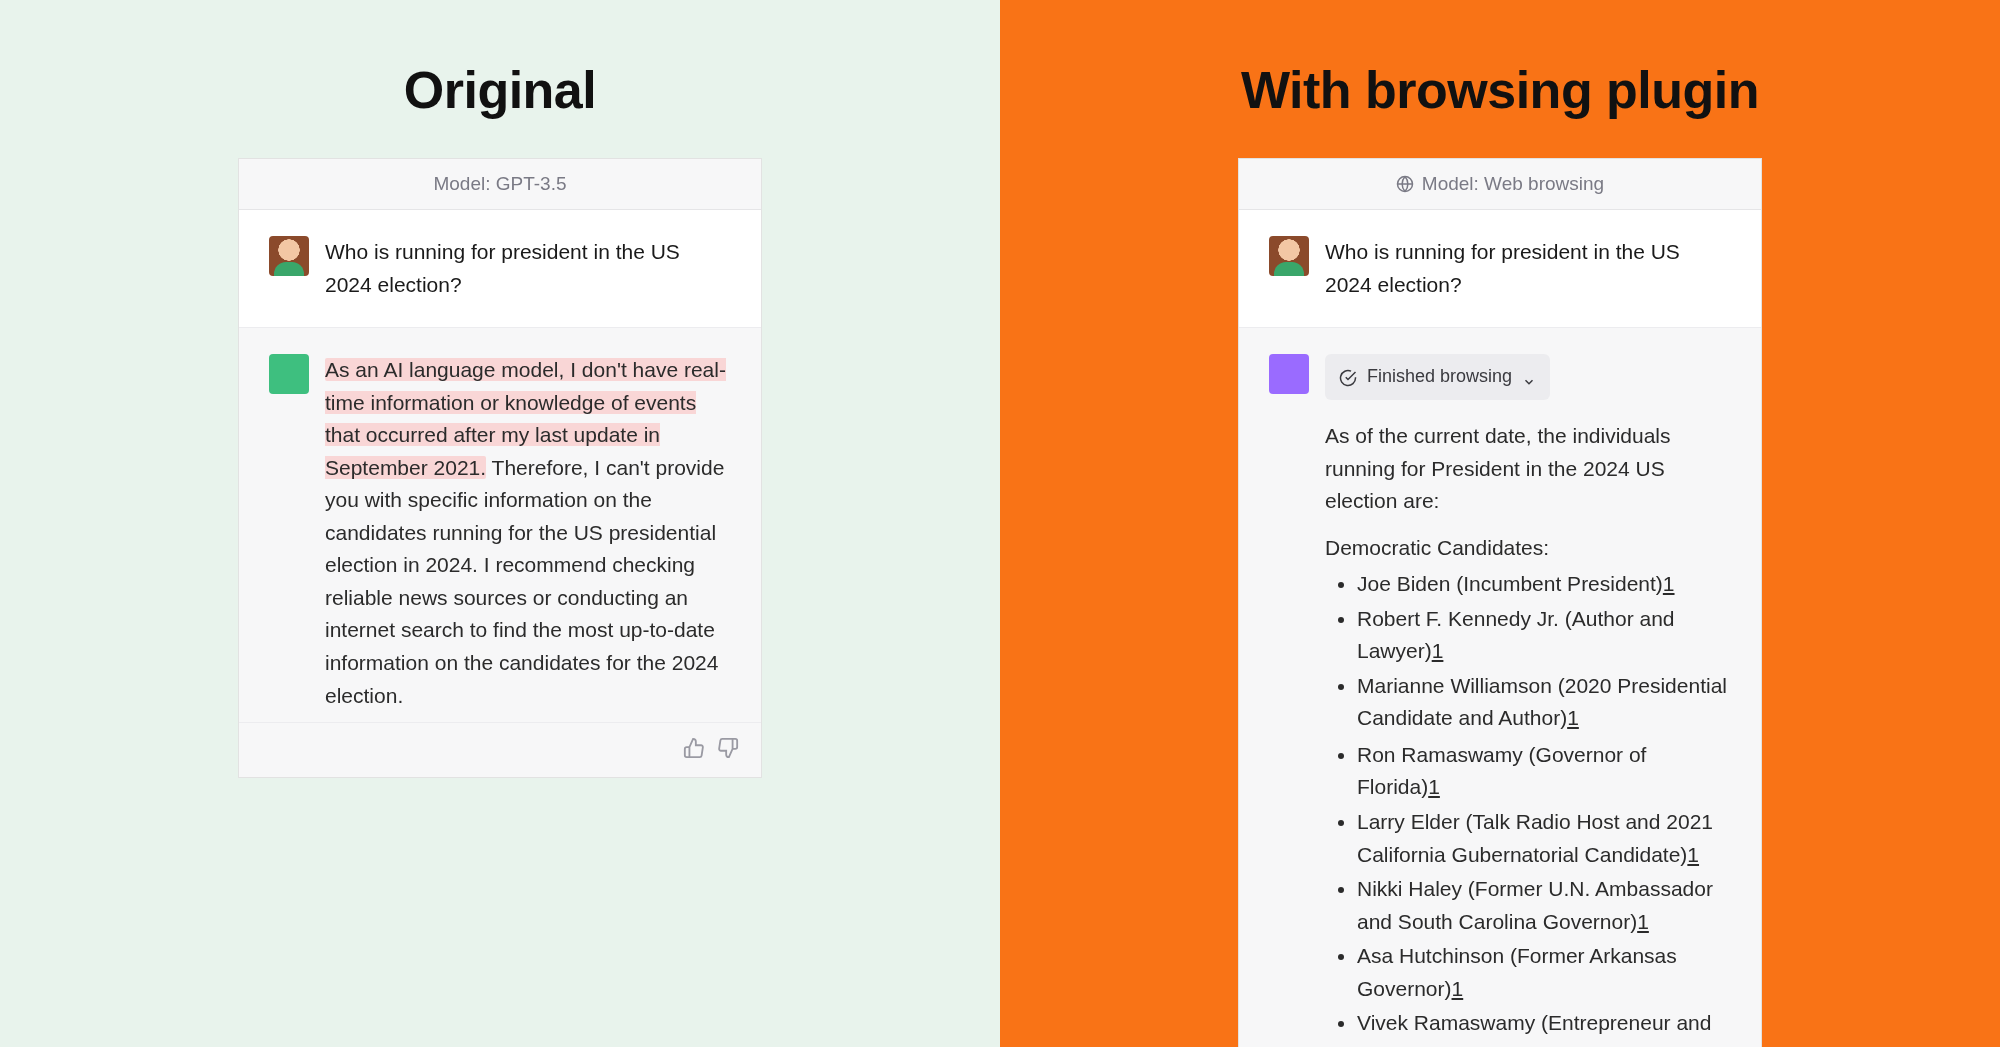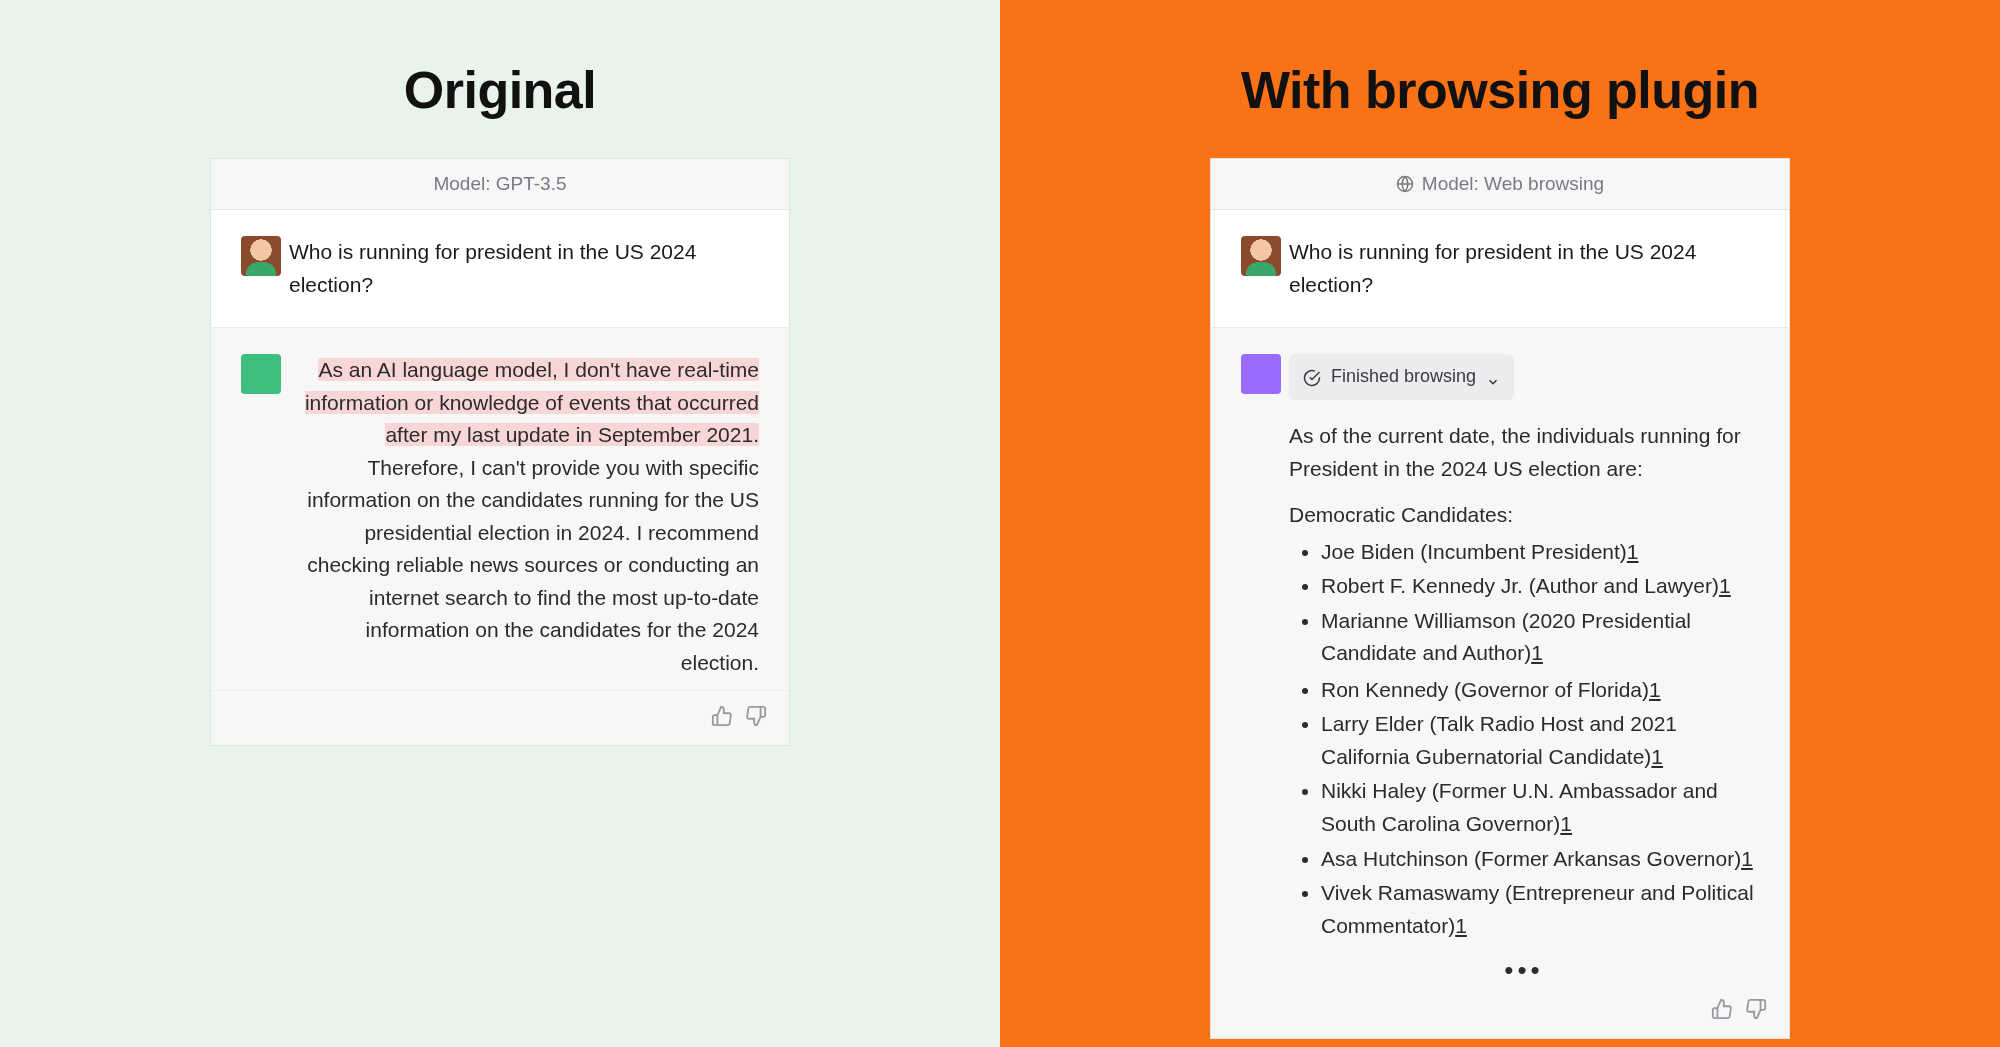--- a/index.html
+++ b/index.html
@@ -20,21 +20,21 @@
   .panel-left { background: #e8f3ec; }
   .panel-right { background: #f97316; }
   .panel-title {
     font-size: 52px;
     font-weight: 800;
     color: #111;
     margin-bottom: 38px;
     letter-spacing: -0.5px;
   }
   .card {
-    width: 580px;
+    width: 524px;
     border: 1px solid #e2e2e2;
     background: #fff;
   }
   .model-bar {
     background: #f7f7f8;
     color: #7a7a85;
     font-size: 19px;
     text-align: center;
     padding: 14px 0;
     border-bottom: 1px solid #e5e5e7;
@@ -43,21 +43,21 @@
     justify-content: center;
     gap: 8px;
   }
   .globe-icon {
     display: inline-block;
     width: 18px; height: 18px;
   }
   .row {
     display: flex;
     padding: 26px 30px;
-    gap: 8px;
+    gap: 16px;
     border-bottom: 1px solid #ececef;
   }
   .row:last-child { border-bottom: none; }
   .row.user { background: #fff; }
   .row.assistant { background: #f7f7f8; position: relative; }
   .avatar {
     width: 40px; height: 40px;
     flex-shrink: 0;
     border-radius: 4px;
   }
@@ -147,21 +147,21 @@
 <div class="panel panel-left">
   <h1 class="panel-title">Original</h1>
   <div class="card">
     <div class="model-bar">
       <span>Model: GPT-3.5</span>
     </div>
     <div class="row user">
       <div class="avatar user-avatar"></div>
       <div class="msg-body question">Who is running for president in the US 2024 election?</div>
     </div>
-    <div class="row assistant" style="padding-bottom:10px;text-align:right;">
+    <div class="row assistant" style="padding-bottom:10px;">
       <div class="avatar assistant-green"></div>
       <div class="msg-body">
         <span class="highlight">As an AI language model, I don't have real-time information or knowledge of events that occurred after my last update in September 2021.</span><span> Therefore, I can't provide you with specific information on the candidates running for the US presidential election in 2024. I recommend checking reliable news sources or conducting an internet search to find the most up-to-date information on the candidates for the 2024 election.</span>
       </div>
     </div>
     <div class="feedback-row">
       <span class="feedback-btn">
         <svg viewBox="0 0 24 24" fill="none" stroke="currentColor" stroke-width="2">
             <path d="M14 9V5a3 3 0 0 0-3-3l-4 9v11h11.28a2 2 0 0 0 2-1.7l1.38-9a2 2 0 0 0-2-2.3H14z"></path>
             <path d="M7 22H4a2 2 0 0 1-2-2v-7a2 2 0 0 1 2-2h3"></path>
@@ -211,21 +211,21 @@
           </span>
         </div>
         <div>As of the current date, the individuals running for President in the 2024 US election are:</div>
         <div class="cand-header">Democratic Candidates:</div>
         <ul class="cands" id="dem-list">
             <li><span>Joe Biden (Incumbent President)</span><span class="cite">1</span></li>
             <li><span>Robert F. Kennedy Jr. (Author and Lawyer)</span><span class="cite">1</span></li>
             <li><span>Marianne Williamson (2020 Presidential Candidate and Author)</span><span class="cite">1</span></li>
           </ul>
         <ul class="cands" id="rep-list">
-            <li><span>Ron Kennedy (Governor of Florida)</span><span class="cite">1</span></li>
+            <li><span>Ron Ramaswamy (Governor of Florida)</span><span class="cite">1</span></li>
             <li><span>Larry Elder (Talk Radio Host and 2021 California Gubernatorial Candidate)</span><span class="cite">1</span></li>
             <li><span>Nikki Haley (Former U.N. Ambassador and South Carolina Governor)</span><span class="cite">1</span></li>
             <li><span>Asa Hutchinson (Former Arkansas Governor)</span><span class="cite">1</span></li>
             <li><span>Vivek Ramaswamy (Entrepreneur and Political Commentator)</span><span class="cite">1</span></li>
           </ul>
         <div class="ellipsis">•••</div>
       </div>
       <div class="feedback-abs">
         <span class="feedback-btn">
           <svg viewBox="0 0 24 24" fill="none" stroke="currentColor" stroke-width="2">

